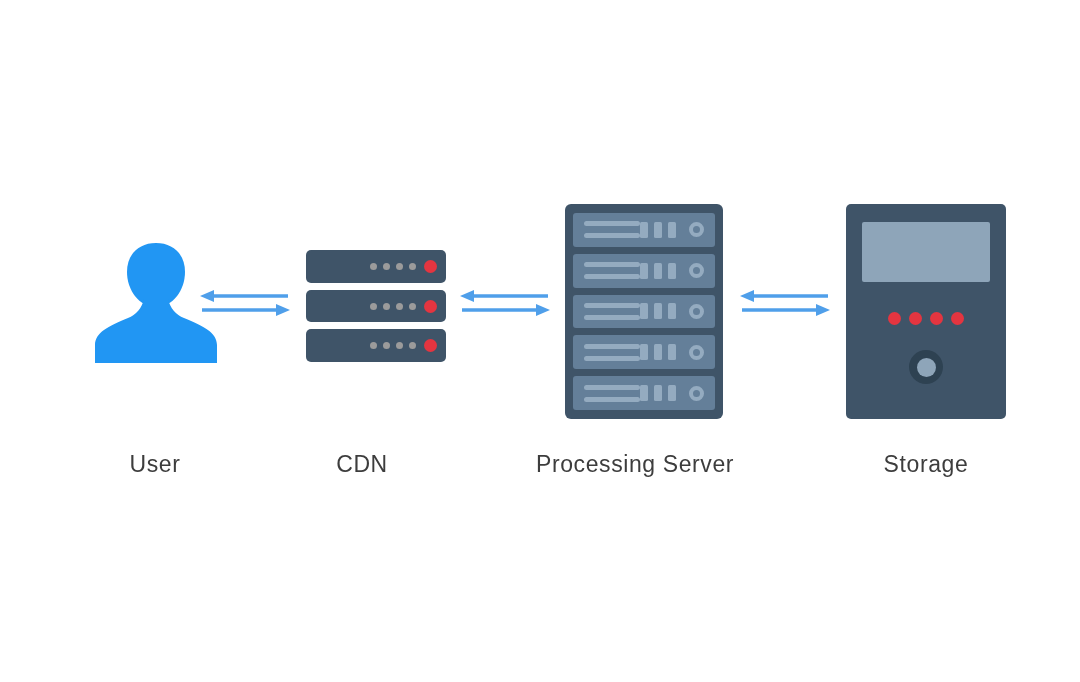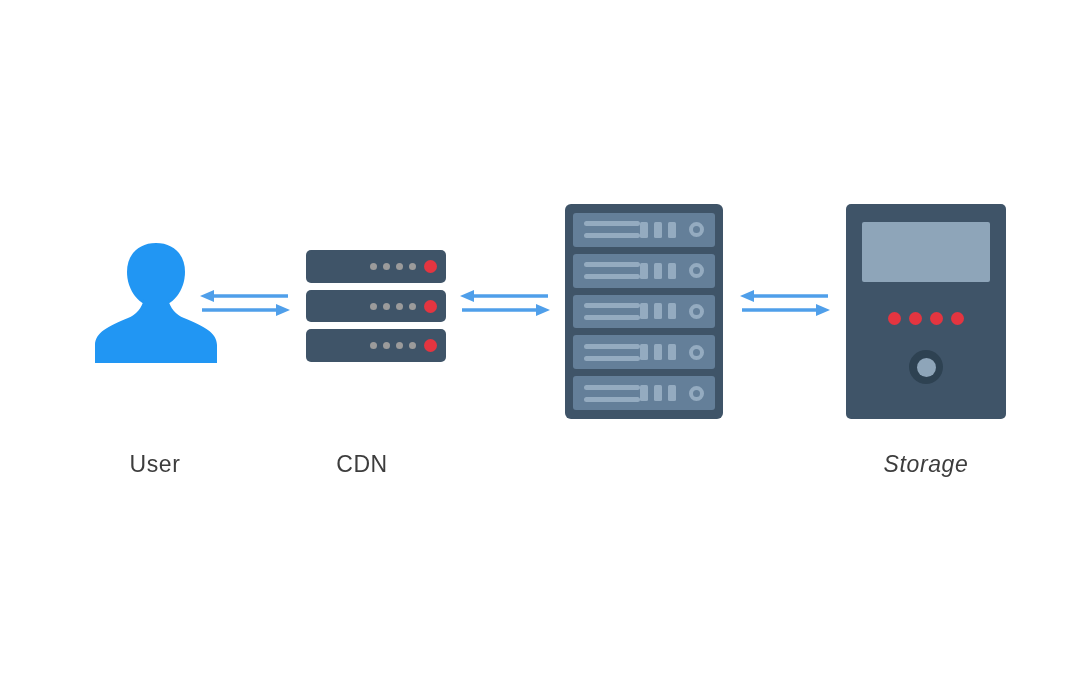--- a/index.html
+++ b/index.html
@@ -38,21 +38,21 @@
   .storage-screen { margin:18px 16px 0; height:60px; border-radius:2px; background:#8ea5b9; }
   .storage-leds { margin-top:30px; display:flex; justify-content:center; gap:8px; }
   .led { width:13px; height:13px; border-radius:50%; background:#e43540; }
   .storage-knob { margin:25px auto 0; width:34px; height:34px; border-radius:50%;
                   background:#2e4252; display:flex; align-items:center; justify-content:center; }
   .knob-inner { width:19px; height:19px; border-radius:50%; background:#8ea5b9; }
   
   .node-label { position:absolute; top:451px; transform:translateX(-50%);
                 font-size:23px; color:#3d3d3d; letter-spacing:0.6px; white-space:nowrap; }
   .label-user { left:145px; } .label-cdn { left:352px; }
-  .label-proc { left:625px; } .label-storage { left:916px;font-style:italic; }
+  .label-proc { left:625px; } .label-storage { left:916px; }
 </style>
 </head>
 <body>
 
 <div class="canvas">
 
   <svg class="user-icon" viewBox="0 0 122 120" aria-hidden="true">
     <path fill="#2196f3" d="M61,0 C44,0 32,11 32,29 C32,47 44,64 61,64 C78,64 90,47 90,29 C90,11 78,0 61,0 Z"></path>
     <path fill="#2196f3" d="M0,120 L0,102 C0,90 13,83 33,75 C41,72 47,65 49,56 L73,56 C75,65 81,72 89,75 C109,83 122,90 122,102 L122,120 Z"></path>
   </svg>
@@ -173,15 +173,16 @@
       <span class="led"></span>
       <span class="led"></span>
     </div>
     <div class="storage-knob">
       <span class="knob-inner"></span>
     </div>
   </div>
 
   <div class="node-label label-user">User</div>
   <div class="node-label label-cdn">CDN</div>
+  <div class="node-label label-proc">Processing Server</div>
   <div class="node-label label-storage">Storage</div>
 
 </div>
 
 </body></html>

